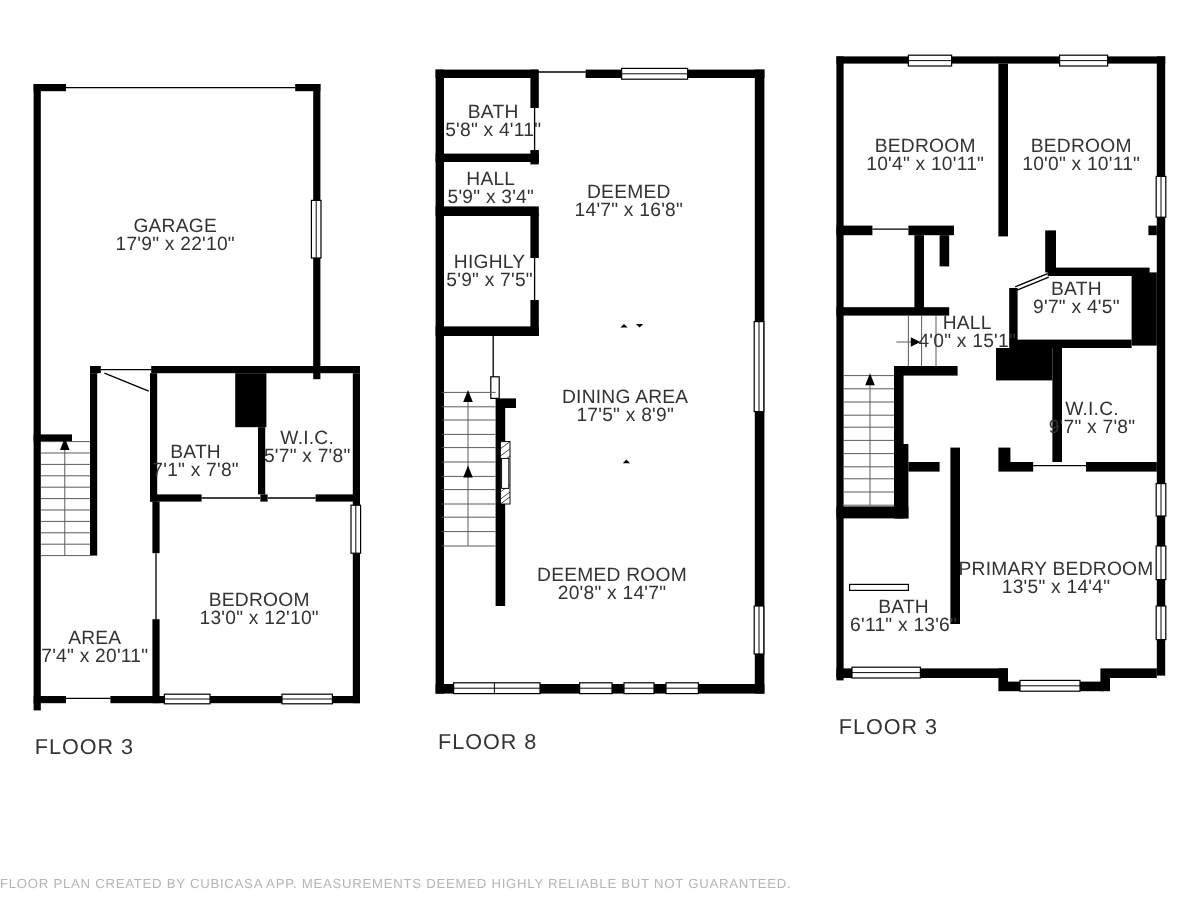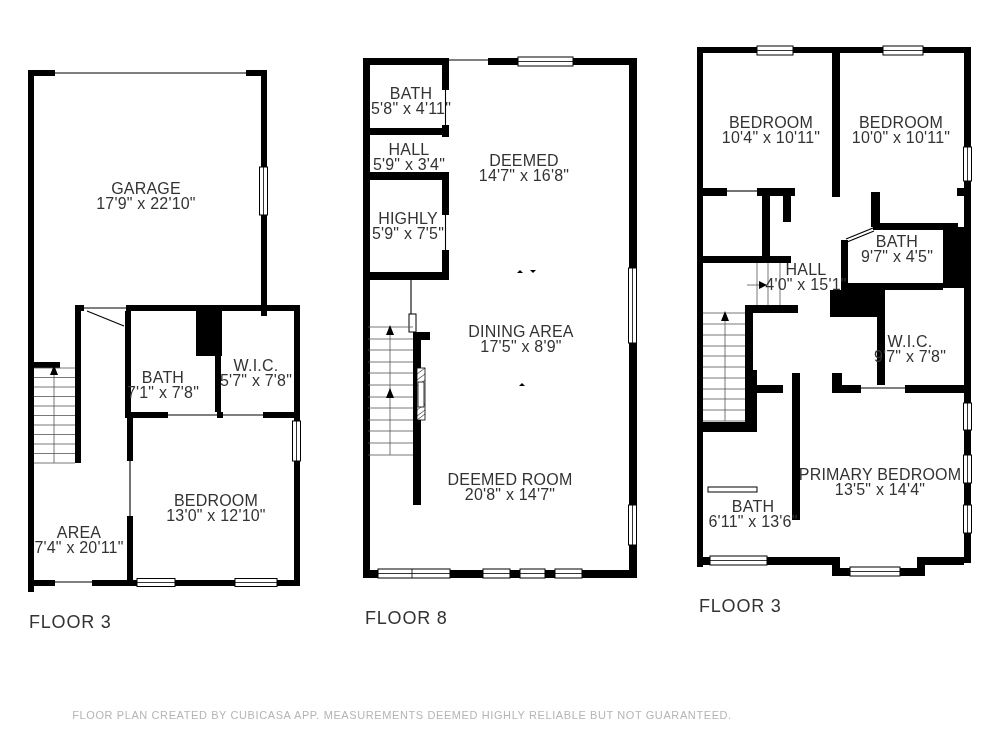--- a/index.html
+++ b/index.html
@@ -17,21 +17,21 @@
   .floor svg{position:absolute;left:0;top:0;}
   .room-label{
     position:absolute;transform:translate(-50%,-50%);
     text-align:center;white-space:nowrap;
     font-size:16px;line-height:15px;color:var(--text);letter-spacing:0.2px;
   }
   .floor-label{
     position:absolute;font-size:18px;color:var(--text);letter-spacing:0.8px;
   }
   .footer{
-    position:absolute;left:0;top:709px;width:804px;text-align:center;
+    position:absolute;left:0;top:731px;width:804px;
     font-size:11px;color:var(--muted);letter-spacing:0.6px;
   }
 </style>
 </head>
 <body>
 
 <div class="floor" style="left:25px;top:65px;width:285px;height:535px">
   <svg width="285" height="535" viewBox="0 0 285 535">
     <g fill="#000000">
       <rect x="3" y="5" width="6" height="522"></rect>

